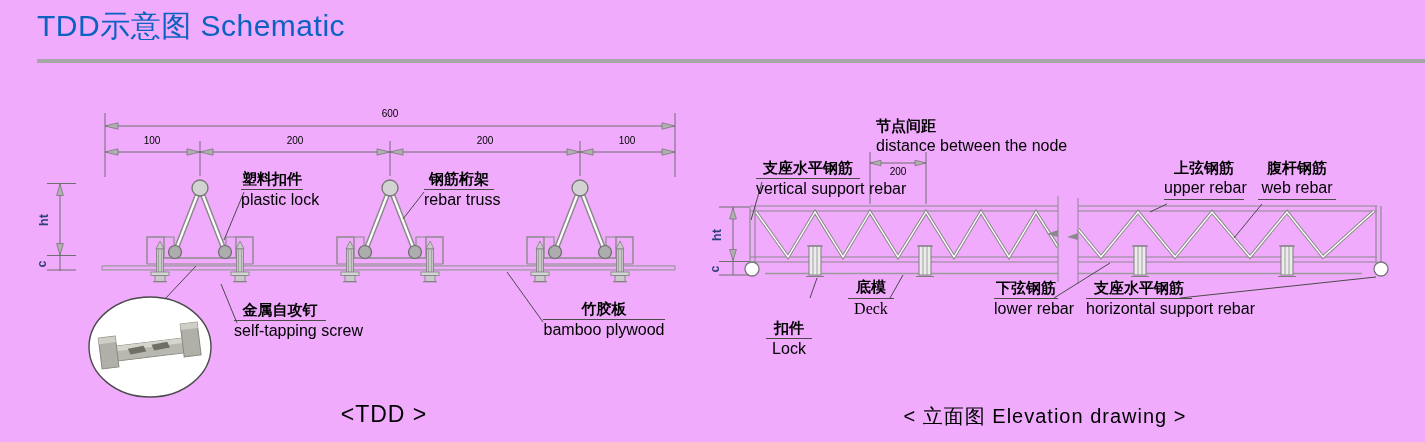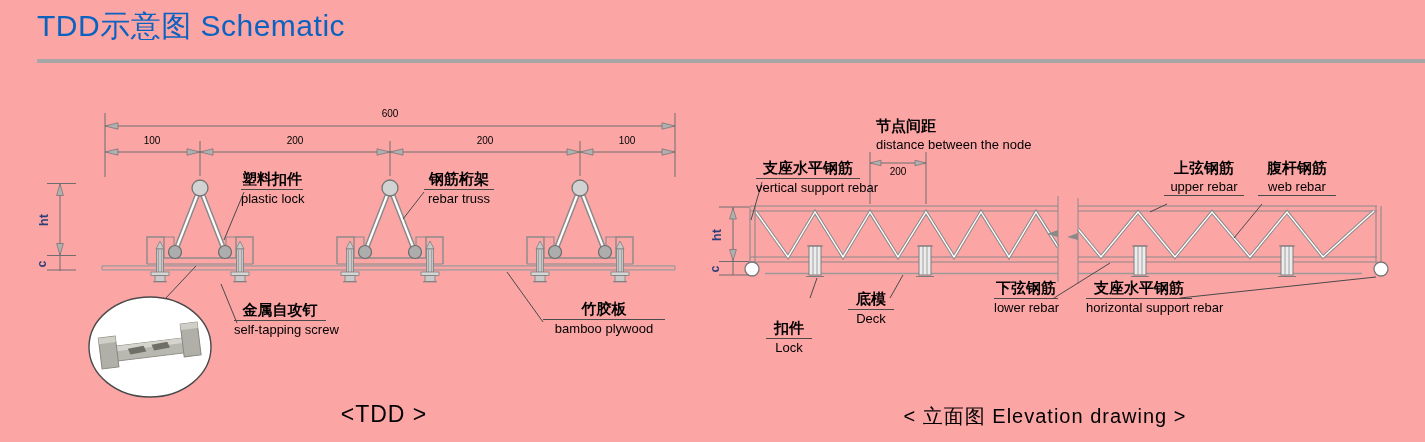--- a/index.html
+++ b/index.html
@@ -1,25 +1,25 @@
 <!DOCTYPE html>
 <html><head>
 <meta charset="utf-8">
 <style>
   html,body{margin:0;padding:0;background:#fff;}
-  .stage{position:relative;width:1425px;height:442px;background:#fca5a5;overflow:hidden;
+  .stage{position:relative;width:1425px;height:442px;background:#f0abfc;overflow:hidden;
          font-family:"Liberation Sans", sans-serif;color:#000;}
   #linework{position:absolute;left:0;top:0;}
   .page-title{position:absolute;left:37px;top:6px;font-size:30px;font-weight:400;
               color:#0c62c0;letter-spacing:0.5px;white-space:nowrap;}
   .divider{position:absolute;left:37px;top:59px;right:0;height:4px;background:#a6a6a6;}
   .dim{position:absolute;font-size:10px;color:#000;text-align:center;white-space:nowrap;}
   .cad-label{position:absolute;text-align:center;line-height:1.05;}
   .cad-label .cn{font-size:15px;font-weight:bold;white-space:nowrap;display:block;padding-bottom:2px;}
-  .cad-label .en{font-size:13px;font-weight:400;white-space:nowrap;display:block;padding-top:2px;}
+  .cad-label .en{font-size:16px;font-weight:400;white-space:nowrap;display:block;padding-top:2px;}
   .rule-cn .cn{border-bottom:1.3px solid #4a4a4a;}
   .rule-en .en{border-bottom:1.3px solid #4a4a4a;padding-bottom:2px;}
   .vlabel{position:absolute;font-size:12.5px;color:#2d3f7a;font-weight:bold;
           transform:rotate(-90deg);transform-origin:center center;text-align:center;width:30px;}
   .caption{position:absolute;font-size:22px;color:#000;text-align:center;white-space:nowrap;letter-spacing:1px;margin-top:16px;}
 </style>
 </head>
 <body>
 
 <div class="stage">
@@ -212,21 +212,21 @@
     <span class="en">upper rebar</span>
   </div>
   <div class="cad-label rule-en" style="left:1258px;top:160px;width:78px;">
     <span class="cn">腹杆钢筋</span>
     <span class="en">web rebar</span>
   </div>
   <div class="cad-label rule-cn" style="left:766px;top:280px;width:46px;margin-top:40px;">
     <span class="cn">扣件</span>
     <span class="en">Lock</span>
   </div>
-  <div class="cad-label rule-cn" style="left:848px;top:291px;width:46px;">
+  <div class="cad-label rule-cn" style="left:848px;top:280px;width:46px;font-family:Liberation Serif, serif;">
     <span class="cn">底模</span>
     <span class="en">Deck</span>
   </div>
   <div class="cad-label rule-cn" style="left:994px;top:280px;width:64px;">
     <span class="cn">下弦钢筋</span>
     <span class="en">lower rebar</span>
   </div>
   <div class="cad-label rule-cn" style="left:1086px;top:280px;width:106px;">
     <span class="cn">支座水平钢筋</span>
     <span class="en">horizontal support rebar</span>

